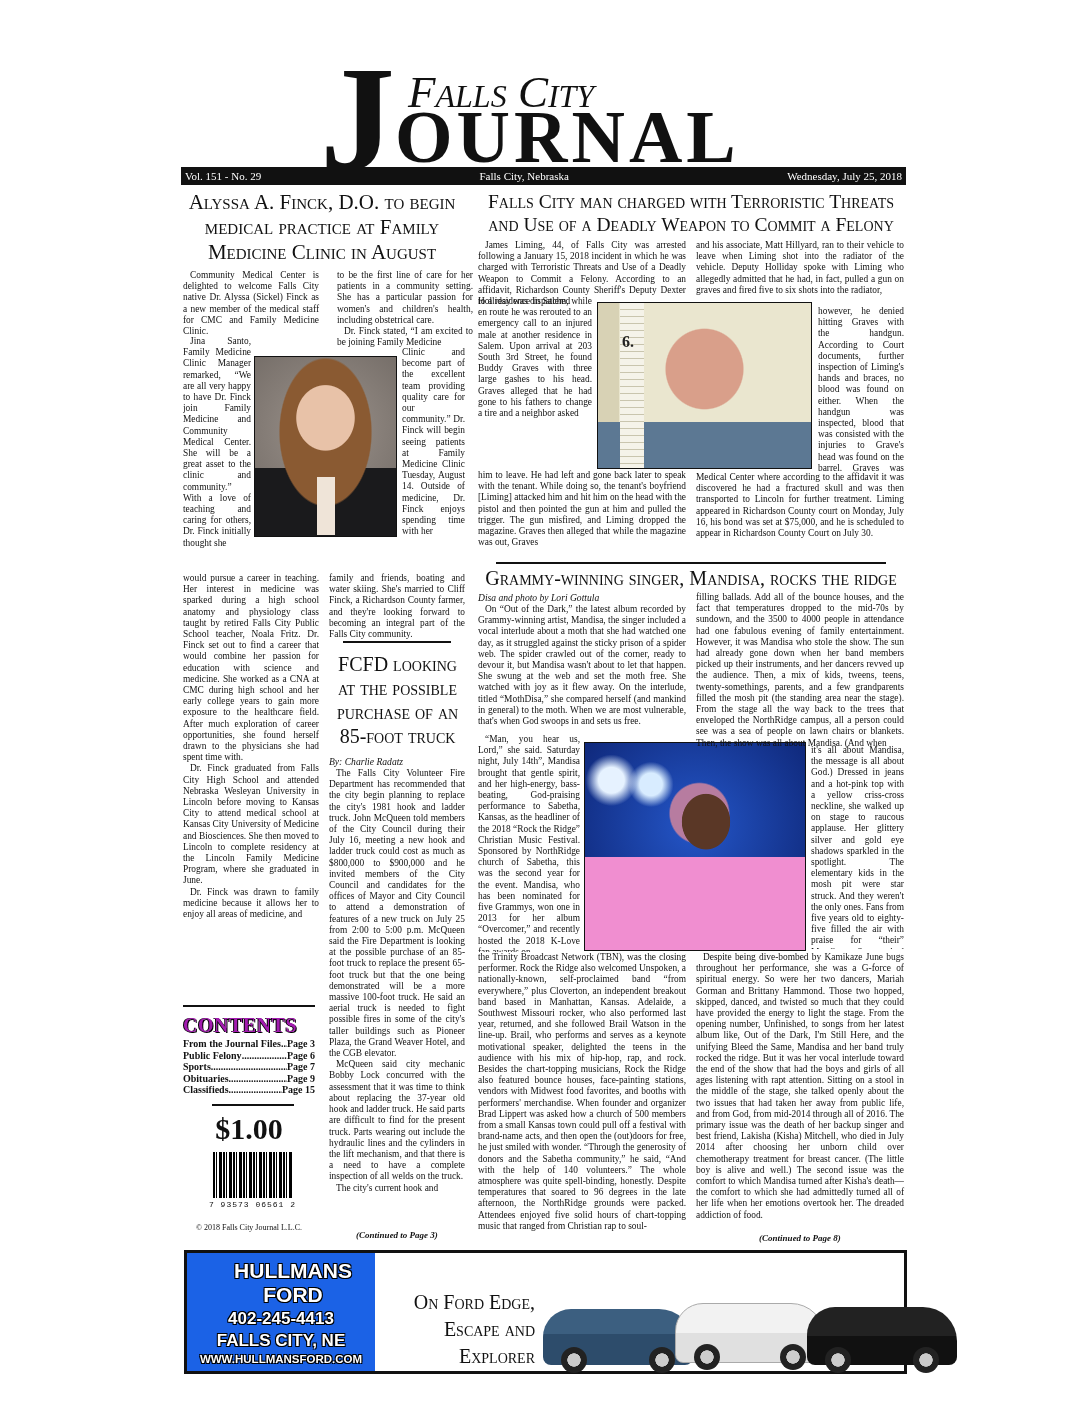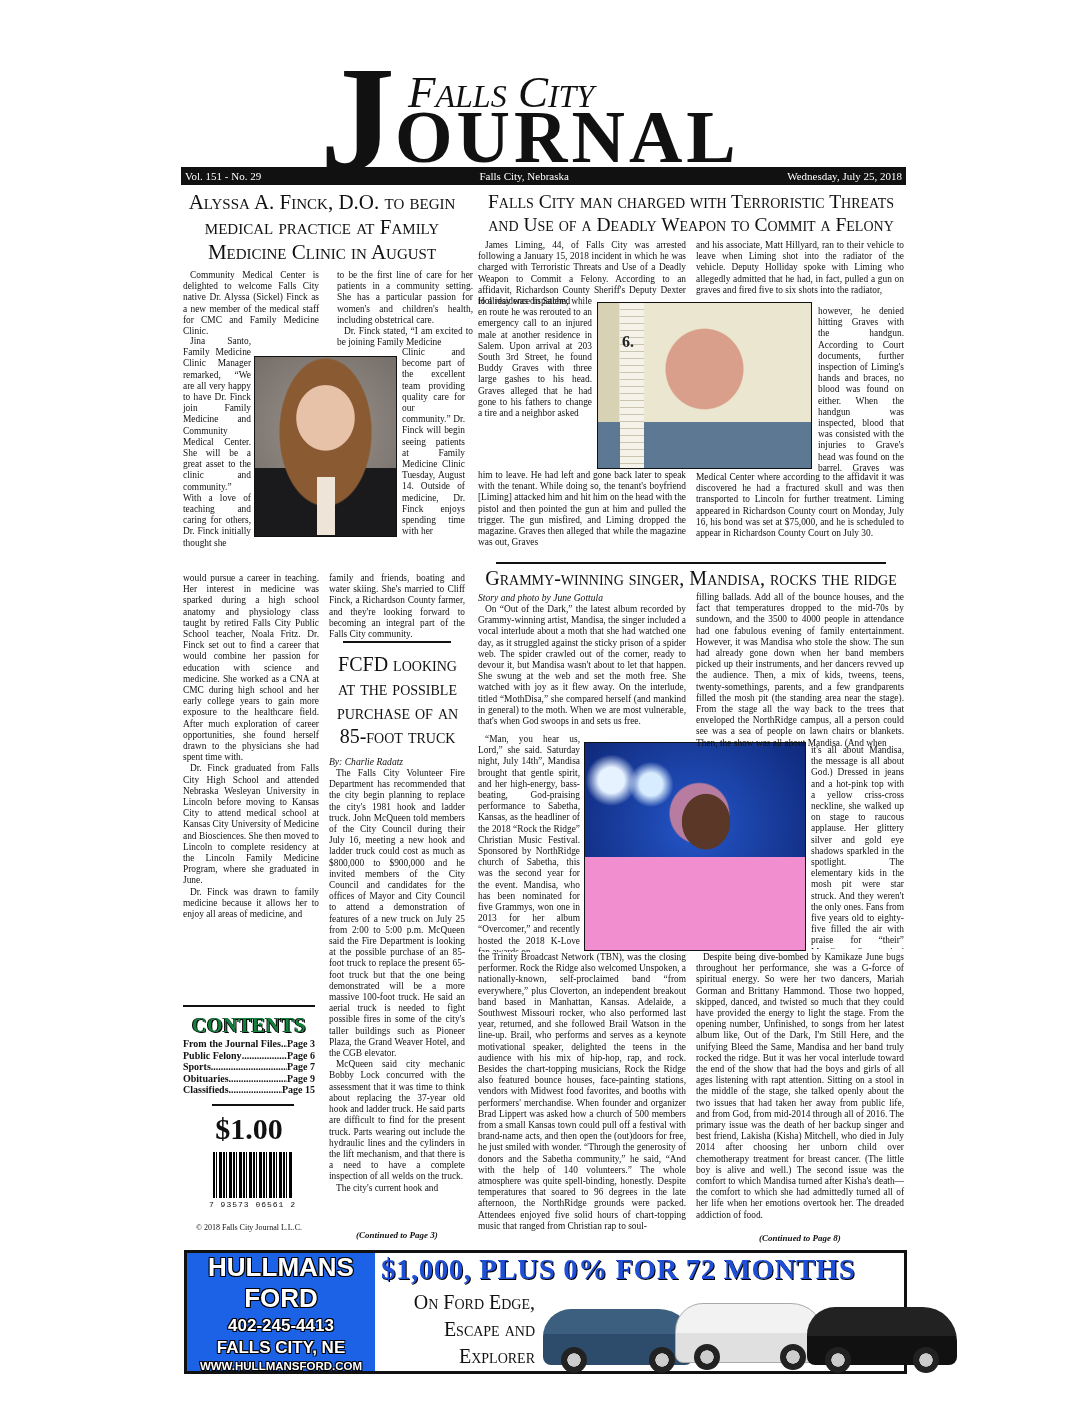--- a/index.html
+++ b/index.html
@@ -44,37 +44,37 @@
     background: radial-gradient(circle at 12% 18%, #e6f2ff 0 5%, transparent 10%),
                 radial-gradient(circle at 30% 20%, #d8ecff 0 5%, transparent 10%),
                 radial-gradient(ellipse 18% 22% at 55% 38%, #5a3726 0 60%, transparent 62%),
                 radial-gradient(ellipse 24% 26% at 52% 34%, #b77ca0 0 55%, transparent 58%),
                 linear-gradient(180deg, transparent 55%, #f08ed0 55%),
                 radial-gradient(circle at 50% 40%, #2456c8, #0b1f6b); }
 
   .rule { background: #111; height: 2px; }
 
   
-  .contents-title { left: 183px; top: 1014px; width: 132px; text-align: center; font-size: 20px; font-weight: bold; color: #15803d; letter-spacing: 0.5px; text-shadow: 1px 1px 0 #000, -1px 0 0 #000; }
+  .contents-title { left: 183px; top: 1014px; width: 132px; font-size: 20px; font-weight: bold; color: #a21caf; letter-spacing: 0.5px; text-shadow: 1px 1px 0 #000, -1px 0 0 #000; }
   .contents-list { left: 183px; top: 1038px; width: 132px; font-size: 10px; line-height: 11.5px; font-weight: bold; }
   .contents-list .row { display: flex; }
   .contents-list .lbl { white-space: nowrap; }
   .contents-list .dots { flex: 1; overflow: hidden; white-space: nowrap; }
   .contents-list .dots::before { content: "................................................"; }
   .contents-list .pg { white-space: nowrap; }
   .price { left: 183px; top: 1112px; width: 132px; text-align: center; font-size: 30px; font-weight: bold; }
   .barcode { left: 213px; top: 1152px; width: 80px; height: 46px;
     background: repeating-linear-gradient(90deg, #000 0 2px, #fff 2px 3px, #000 3px 4px, #fff 4px 6px, #000 6px 9px, #fff 9px 10px); }
   .barcode-num { left: 195px; top: 1200px; width: 115px; font-family: "Liberation Mono", monospace; font-size: 8px; text-align: center; letter-spacing: 1px; }
   .copyright { left: 183px; top: 1223px; width: 132px; text-align: center; font-size: 8px; }
 
   
   .ad { left: 184px; top: 1250px; width: 723px; height: 124px; border: 3px solid #111; display: flex; }
   .ad-left { width: 188px; height: 100%; background: #1b62e6; color: #fff; font-family: "Liberation Sans", sans-serif; font-weight: bold; text-align: center; display: flex; flex-direction: column; justify-content: center; gap: 2px; text-shadow: 1px 1px 0 #000, -1px -1px 0 #000, 1px -1px 0 #000, -1px 1px 0 #000; }
-  .ad-left .name { font-size: 26px; }
+  .ad-left .name { font-size: 21px; padding-left: 24px; }
   .ad-left .phone { font-size: 17px; }
   .ad-left .city { font-size: 17px; }
   .ad-left .url { font-size: 11.5px; }
   .ad-right { flex: 1; position: relative; background: #fff; }
   .ad-headline { position: absolute; left: 6px; top: 0; font-size: 29px; font-weight: bold; color: #1e4fd6; white-space: nowrap; text-shadow: 1px 1px 0 #000; letter-spacing: 0.5px; }
   .ad-sub { position: absolute; left: 20px; top: 36px; font-size: 20px; font-weight: normal; font-variant: small-caps; line-height: 27px; text-align: right; width: 140px; }
   .car { position: absolute; border-radius: 28px 34px 8px 8px; }
   .car .wheel { position:absolute; bottom: -8px; width: 26px; height: 26px; border-radius: 50%; background: radial-gradient(circle, #ccc 0 35%, #222 38%); }
   .car1 { left: 168px; top: 56px; width: 150px; height: 56px; background: linear-gradient(180deg, #3c5f80 0 45%, #2d4c6b 45%); }
   .car2 { left: 300px; top: 50px; width: 150px; height: 60px; background: linear-gradient(180deg, #f2f2f2 0 50%, #e0e0e0 50%); border: 1px solid #aaa; }
@@ -189,21 +189,21 @@
   <p style="text-indent:0">however, he denied hitting Graves with the handgun. According to Court documents, further inspection of Liming's hands and braces, no blood was found on either. When the handgun was inspected, blood that was consisted with the injuries to Grave's head was found on the barrel. Graves was transported to Community</p>
 </div>
 <div class="abs col" style="left:696px;top:472px;width:208px;">
   <p style="text-indent:0">Medical Center where according to the affidavit it was discovered he had a fractured skull and was then transported to Lincoln for further treatment. Liming appeared in Richardson County court on Monday, July 16, his bond was set at $75,000, and he is scheduled to appear in Richardson County Court on July 30.</p>
 </div>
 
 <div class="abs rule" style="left:496px;top:562px;width:390px;"></div>
 
 <h2 class="abs hl hl3">Grammy-winning singer, Mandisa, rocks the ridge</h2>
 <div class="abs col" style="left:478px;top:592px;width:208px;">
-  <div class="byline">Story and photo by June Gottula</div>
+  <div class="byline">Disa and photo by Lori Gottula</div>
   <p>On “Out of the Dark,” the latest album recorded by Grammy-winning artist, Mandisa, the singer included a vocal interlude about a moth that she had watched one day, as it struggled against the sticky prison of a spider web. The spider crawled out of the corner, ready to devour it, but Mandisa wasn't about to let that happen. She swung at the web and set the moth free. She watched with joy as it flew away. On the interlude, titled “MothDisa,” she compared herself (and mankind in general) to the moth. When we are most vulnerable, that's when God swoops in and sets us free.</p>
 </div>
 <div class="abs col" style="left:478px;top:734px;width:102px;height:218px;overflow:hidden;">
   <p>“Man, you hear us, Lord,” she said. Saturday night, July 14th”, Mandisa brought that gentle spirit, and her high-energy, bass-beating, God-praising performance to Sabetha, Kansas, as the headliner of the 2018 “Rock the Ridge” Christian Music Festival. Sponsored by NorthRidge church of Sabetha, this was the second year for the event. Mandisa, who has been nominated for five Grammys, won one in 2013 for her album “Overcomer,” and recently hosted the 2018 K-Love fan awards on</p>
 </div>
 <div class="abs col" style="left:478px;top:952px;width:208px;">
   <p style="text-indent:0">the Trinity Broadcast Network (TBN), was the closing performer. Rock the Ridge also welcomed Unspoken, a nationally-known, self-proclaimed band “from everywhere,” plus Cloverton, an independent breakout band based in Manhattan, Kansas. Adelaide, a Southwest Missouri rocker, who also performed last year, returned, and she followed Brail Watson in the line-up. Brail, who performs and serves as a keynote motivational speaker, delighted the teens in the audience with his mix of hip-hop, rap, and rock. Besides the chart-topping musicians, Rock the Ridge also featured bounce houses, face-painting stations, vendors with Midwest food favorites, and booths with performers' merchandise. When founder and organizer Brad Lippert was asked how a church of 500 members from a small Kansas town could pull off a festival with brand-name acts, and then open the (out)doors for free, he just smiled with wonder. “Through the generosity of donors and the Sabetha community,” he said, “And with the help of 140 volunteers.” The whole atmosphere was quite spell-binding, honestly. Despite temperatures that soared to 96 degrees in the late afternoon, the NorthRidge grounds were packed. Attendees enjoyed five solid hours of chart-topping music that ranged from Christian rap to soul-</p>
 </div>
 <div class="abs photo photo-mandisa"></div>
 <div class="abs col" style="left:696px;top:592px;width:208px;">
@@ -218,21 +218,20 @@
 <div class="abs cont" style="left:696px;top:1233px;width:208px;">(Continued to Page 8)</div>
 
 <div class="abs ad">
   <div class="ad-left">
     <div class="name">HULLMANS FORD</div>
     <div class="phone">402-245-4413</div>
     <div class="city">FALLS CITY, NE</div>
     <div class="url">WWW.HULLMANSFORD.COM</div>
   </div>
   <div class="ad-right">
-    <div class="ad-headline">$1,000, PLUS 0% FOR 72 MONTHS</div>
     <div class="ad-sub">
       <div>On Ford Edge,</div>
       <div>Escape and</div>
       <div>Explorer</div>
     </div>
     <div class="car car1">
         <div class="wheel" style="left:18px"></div>
         <div class="wheel" style="right:18px"></div>
       </div>
     <div class="car car2">

